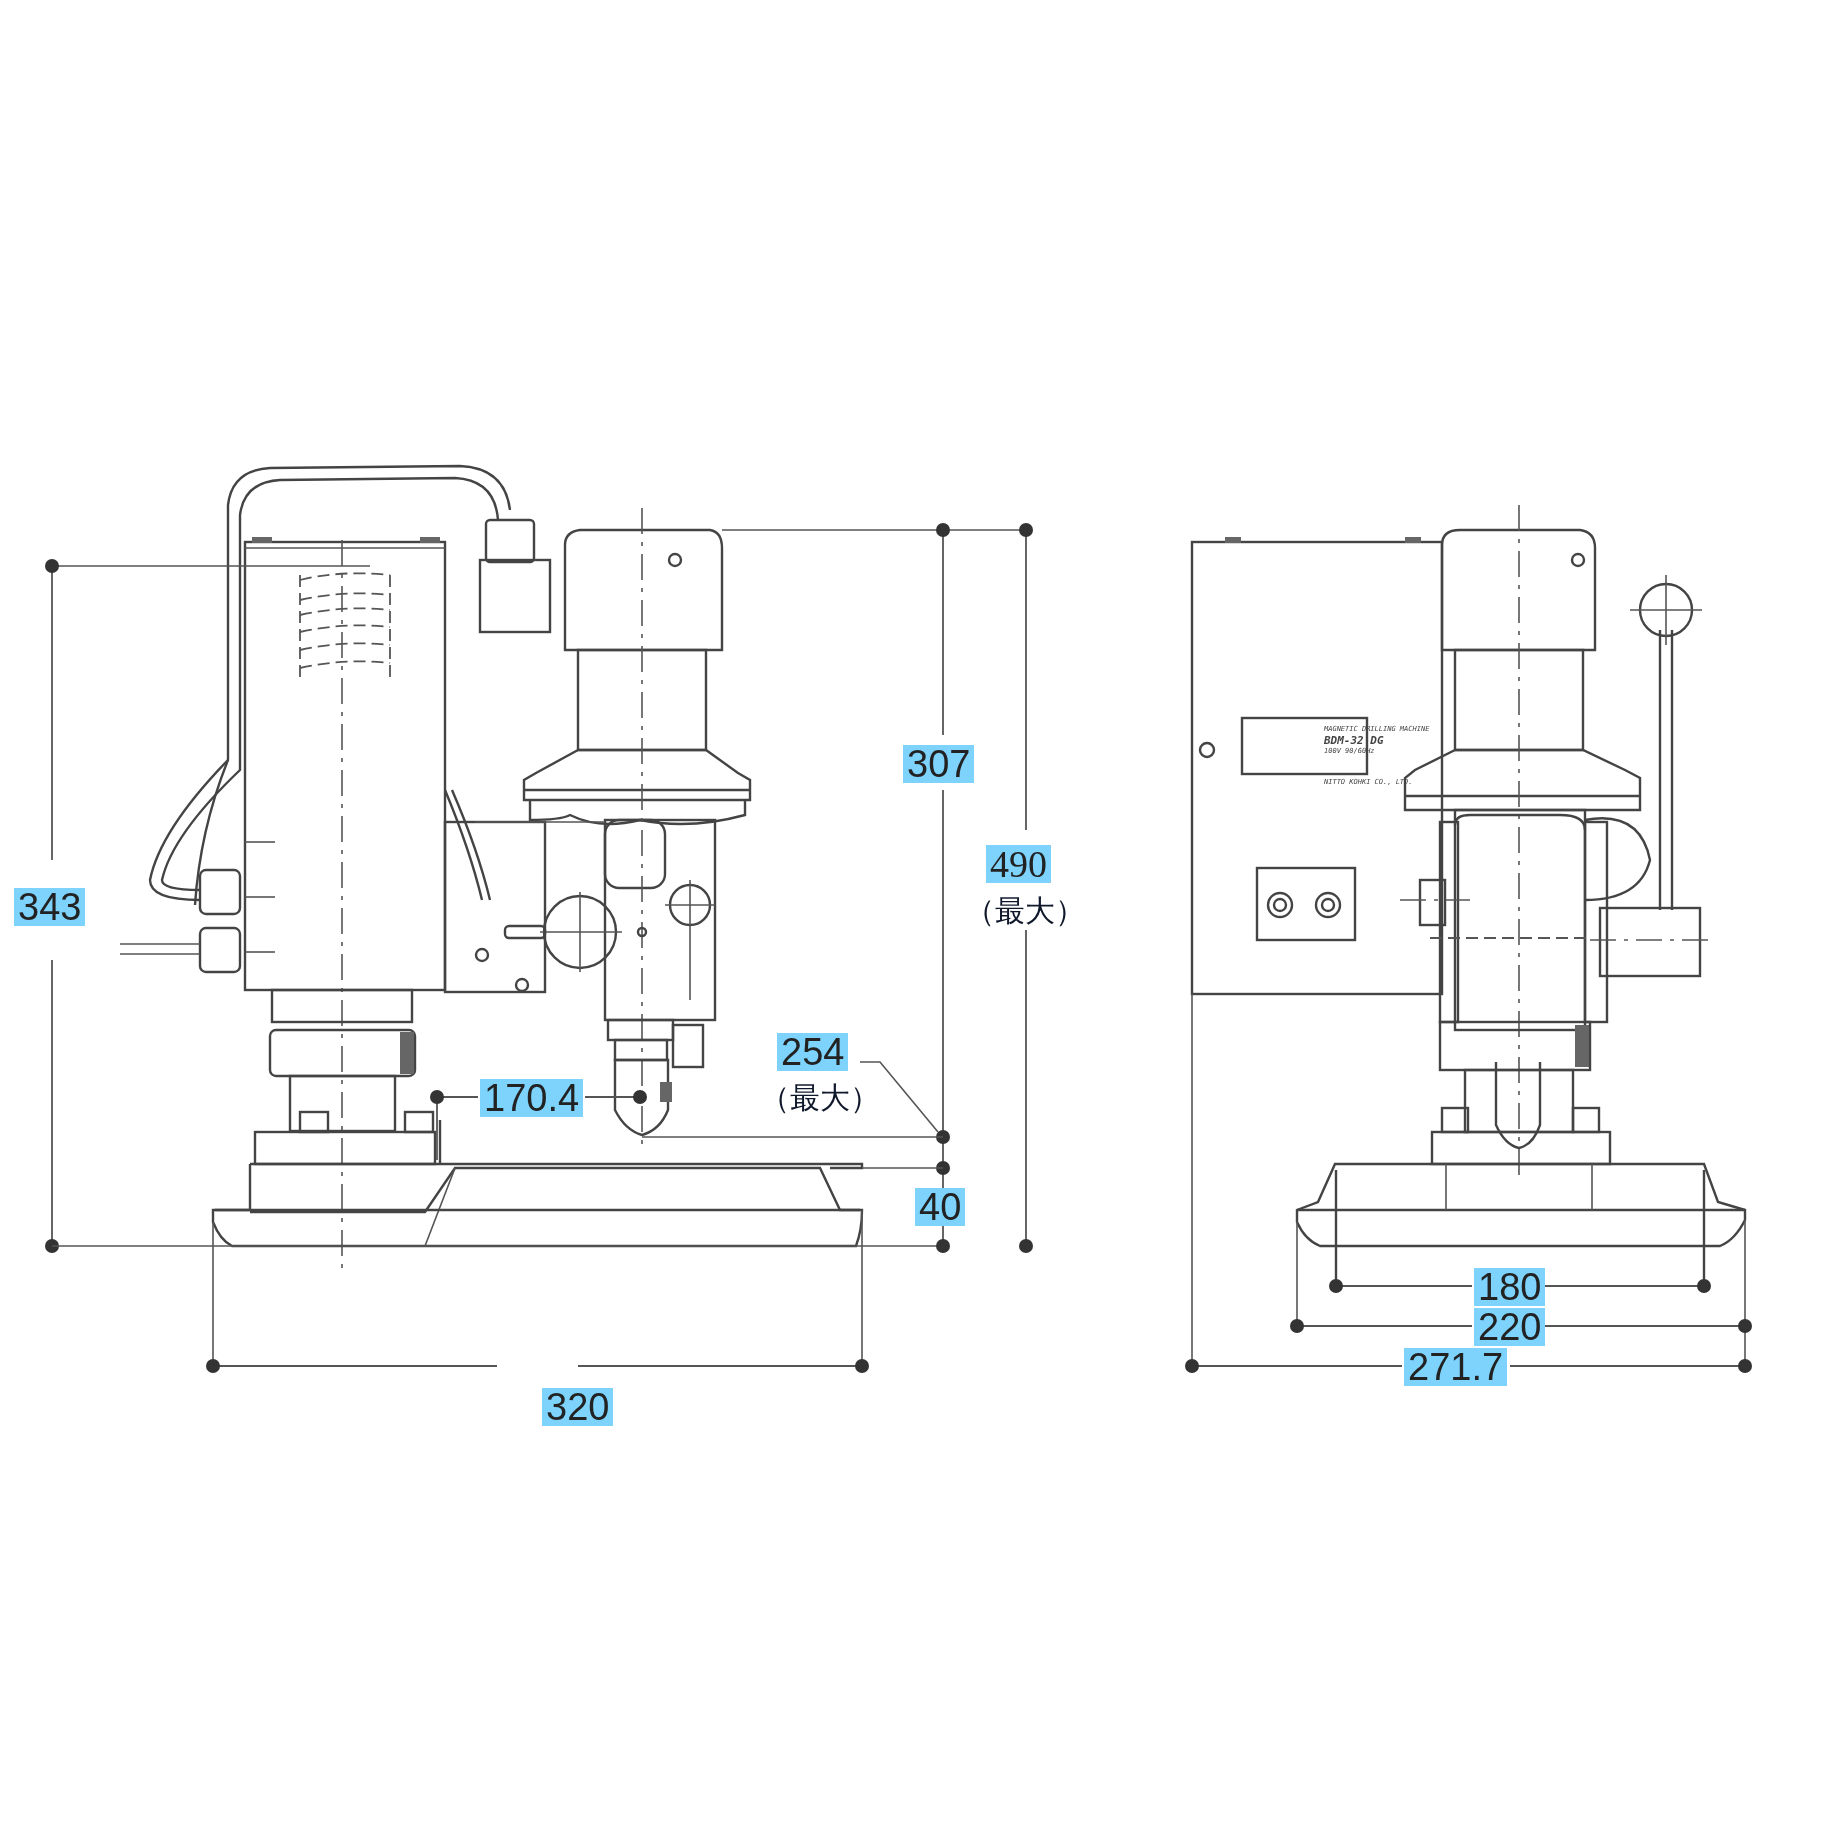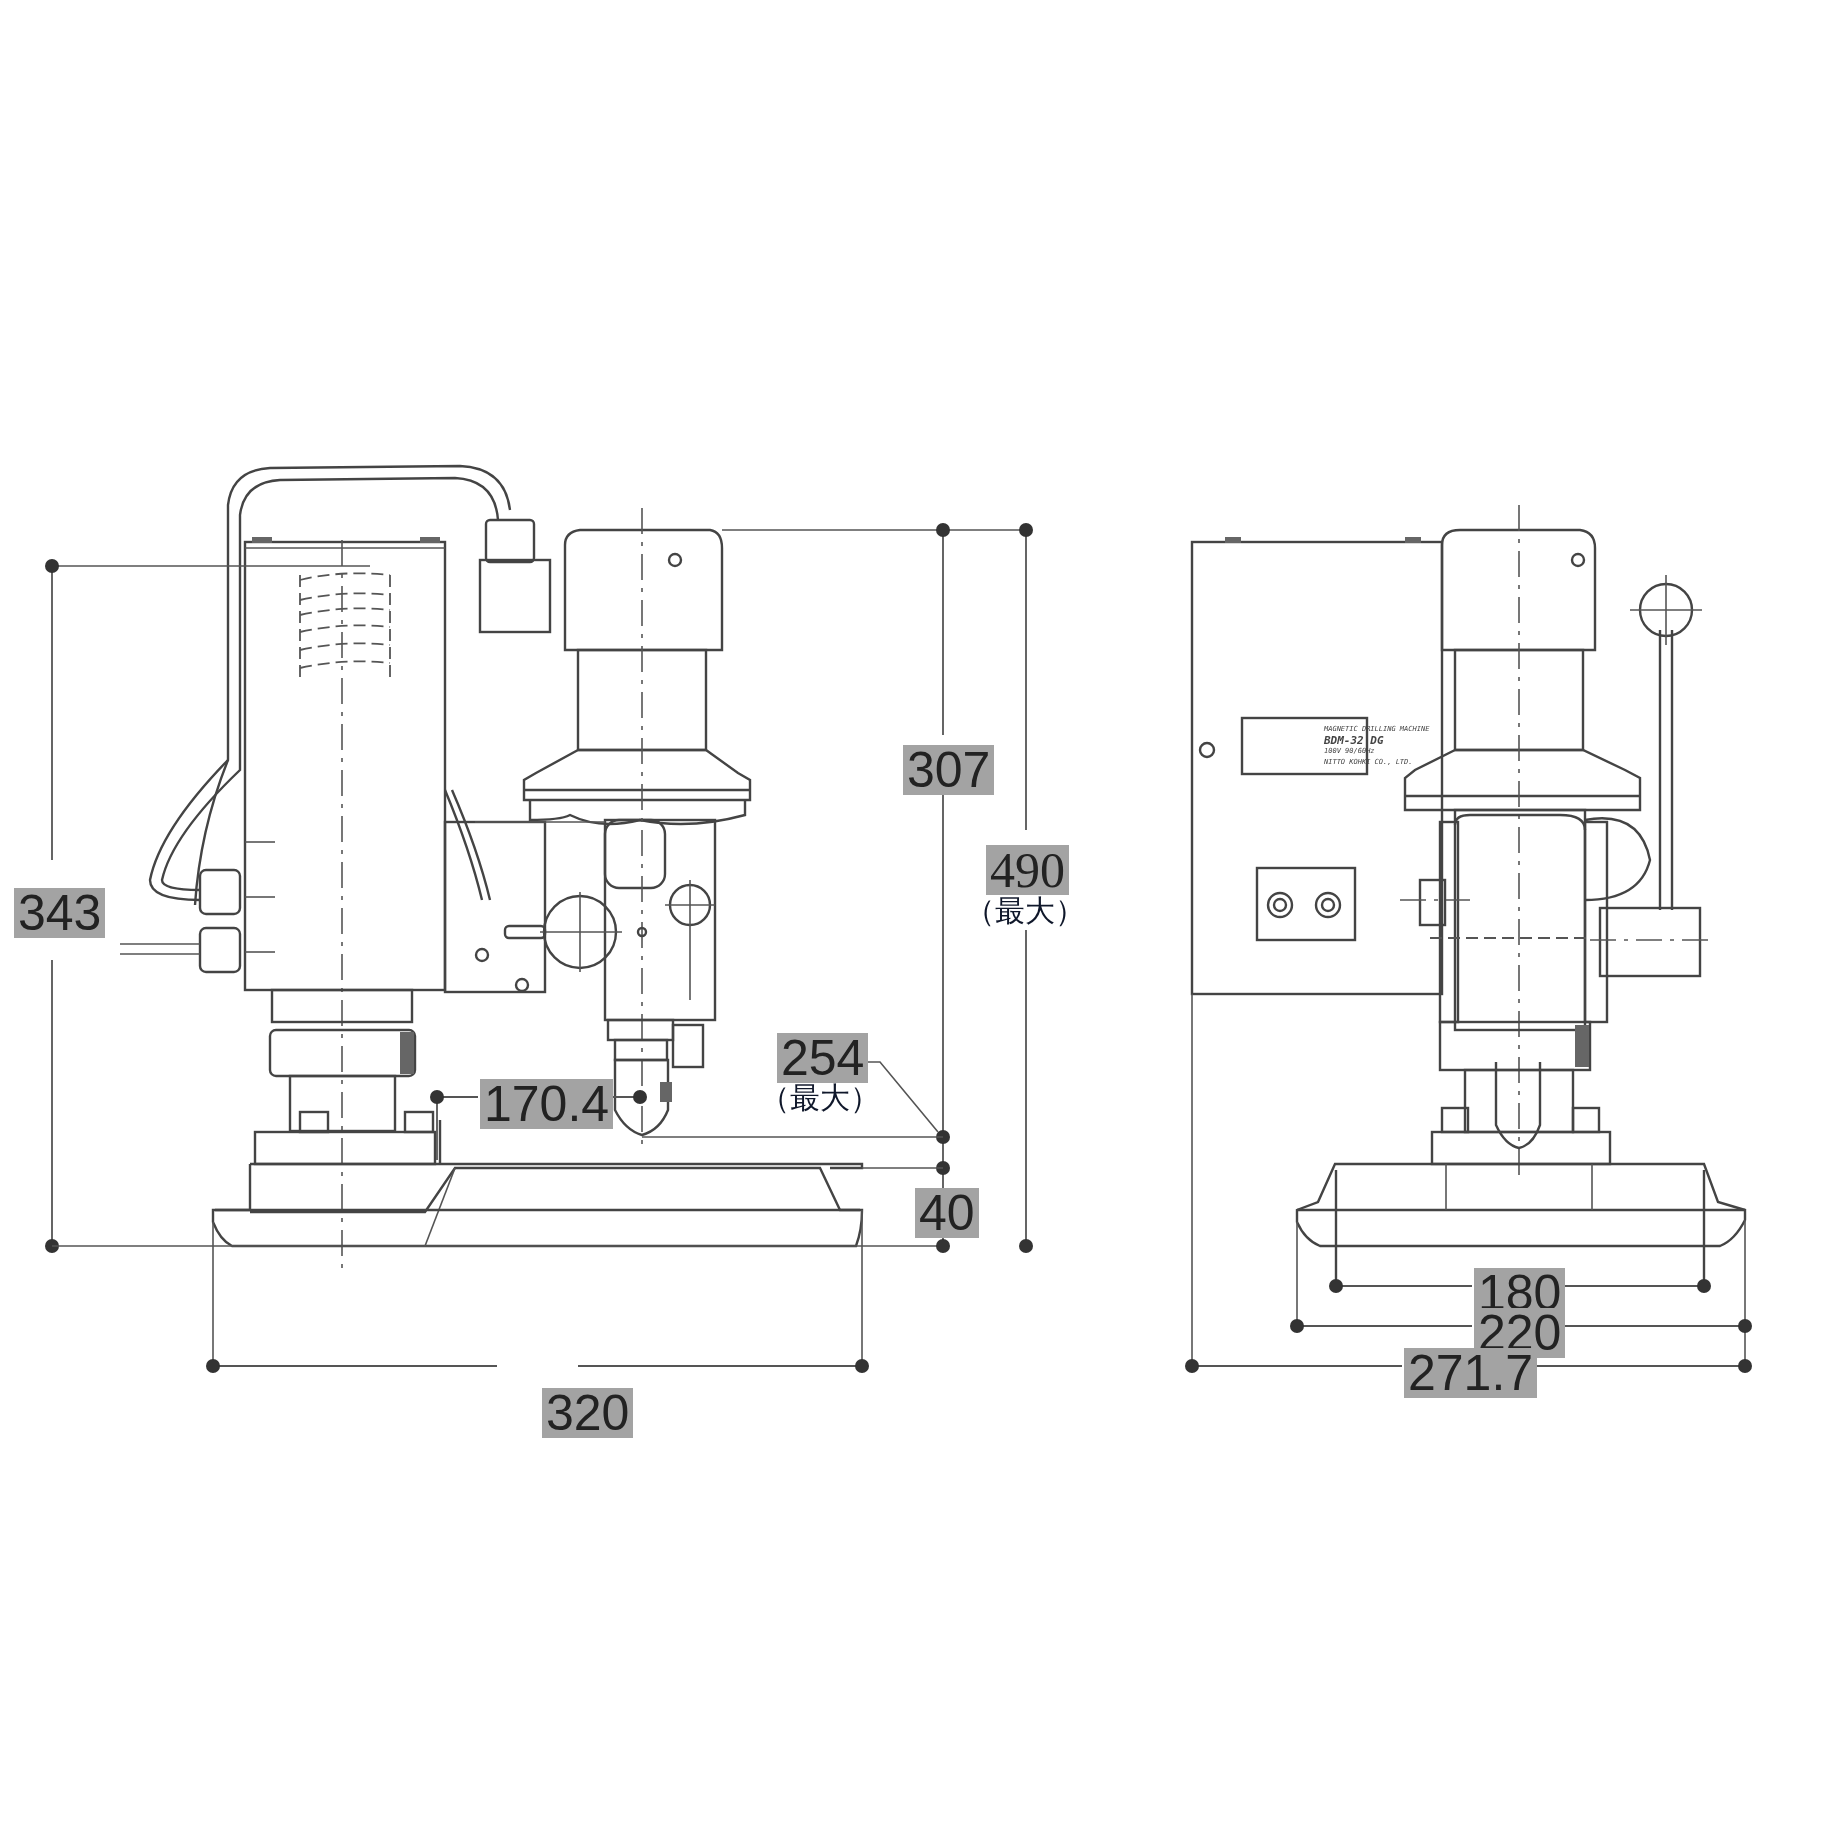--- a/index.html
+++ b/index.html
@@ -1,19 +1,19 @@
 <!DOCTYPE html>
 <html><head>
 <meta charset="utf-8">
 <style>
   html, body { margin:0; padding:0; background:#ffffff; }
   body { width:1836px; height:1836px; position:relative; overflow:hidden;
          font-family:"Liberation Sans", "DejaVu Sans", sans-serif; }
   svg#drawing { position:absolute; left:0; top:0; width:1836px; height:1836px; }
-  .dim-label { position:absolute; font-size:50px; color:#222; background:#a3a3a3;
+  .dim-label { position:absolute; font-size:38px; color:#222; background:#7dd3fc;
                line-height:1; padding:0 4px; white-space:nowrap; }
   .dim-note { position:absolute; font-size:30px; color:#0f172a; line-height:1; white-space:nowrap; }
   .ln { stroke:#444; stroke-width:2.4; fill:none; }
   .lnt { stroke:#555; stroke-width:1.6; fill:none; }
   .ctr { stroke:#555; stroke-width:1.6; fill:none; stroke-dasharray:26 8 4 8; }
   .dash { stroke:#555; stroke-width:1.8; fill:none; stroke-dasharray:12 6; }
   .dimln { stroke:#555; stroke-width:1.8; fill:none; }
   .dot { fill:#333; }
   .fillg { fill:#666; }
   .plate-text { position:absolute; font-size:9px; color:#444; font-family:"DejaVu Sans Mono", monospace; line-height:11px; }
@@ -230,18 +230,18 @@
 <div class="dim-label" style="left:777px; top:1033px;">254</div>
 <div class="dim-note" style="left:760px; top:1083px;">（最大）</div>
 <div class="dim-label" style="left:480px; top:1079px;">170.4</div>
 <div class="dim-label" style="left:915px; top:1188px;">40</div>
 <div class="dim-label" style="left:498px; top:1388px;margin-left:44px;">320</div>
 
 <div class="plate-text" style="left:1324px; top:724px; width:112px;font-style:italic;">
   <div style="font-size:7px;">MAGNETIC DRILLING MACHINE</div>
   <div style="font-size:11px; font-weight:bold;">BDM-32 DG</div>
   <div style="font-size:7px;">100V 90/60Hz</div>
-  <div style="font-size:7px;">NITTO KOHKI CO., LTD.</div>
+  <div style="font-size:7px;margin-top:20px;">NITTO KOHKI CO., LTD.</div>
 </div>
 
 <div class="dim-label" style="left:1474px; top:1268px;">180</div>
 <div class="dim-label" style="left:1474px; top:1308px;">220</div>
 <div class="dim-label" style="left:1404px; top:1348px;">271.7</div>
 
 </body></html>

